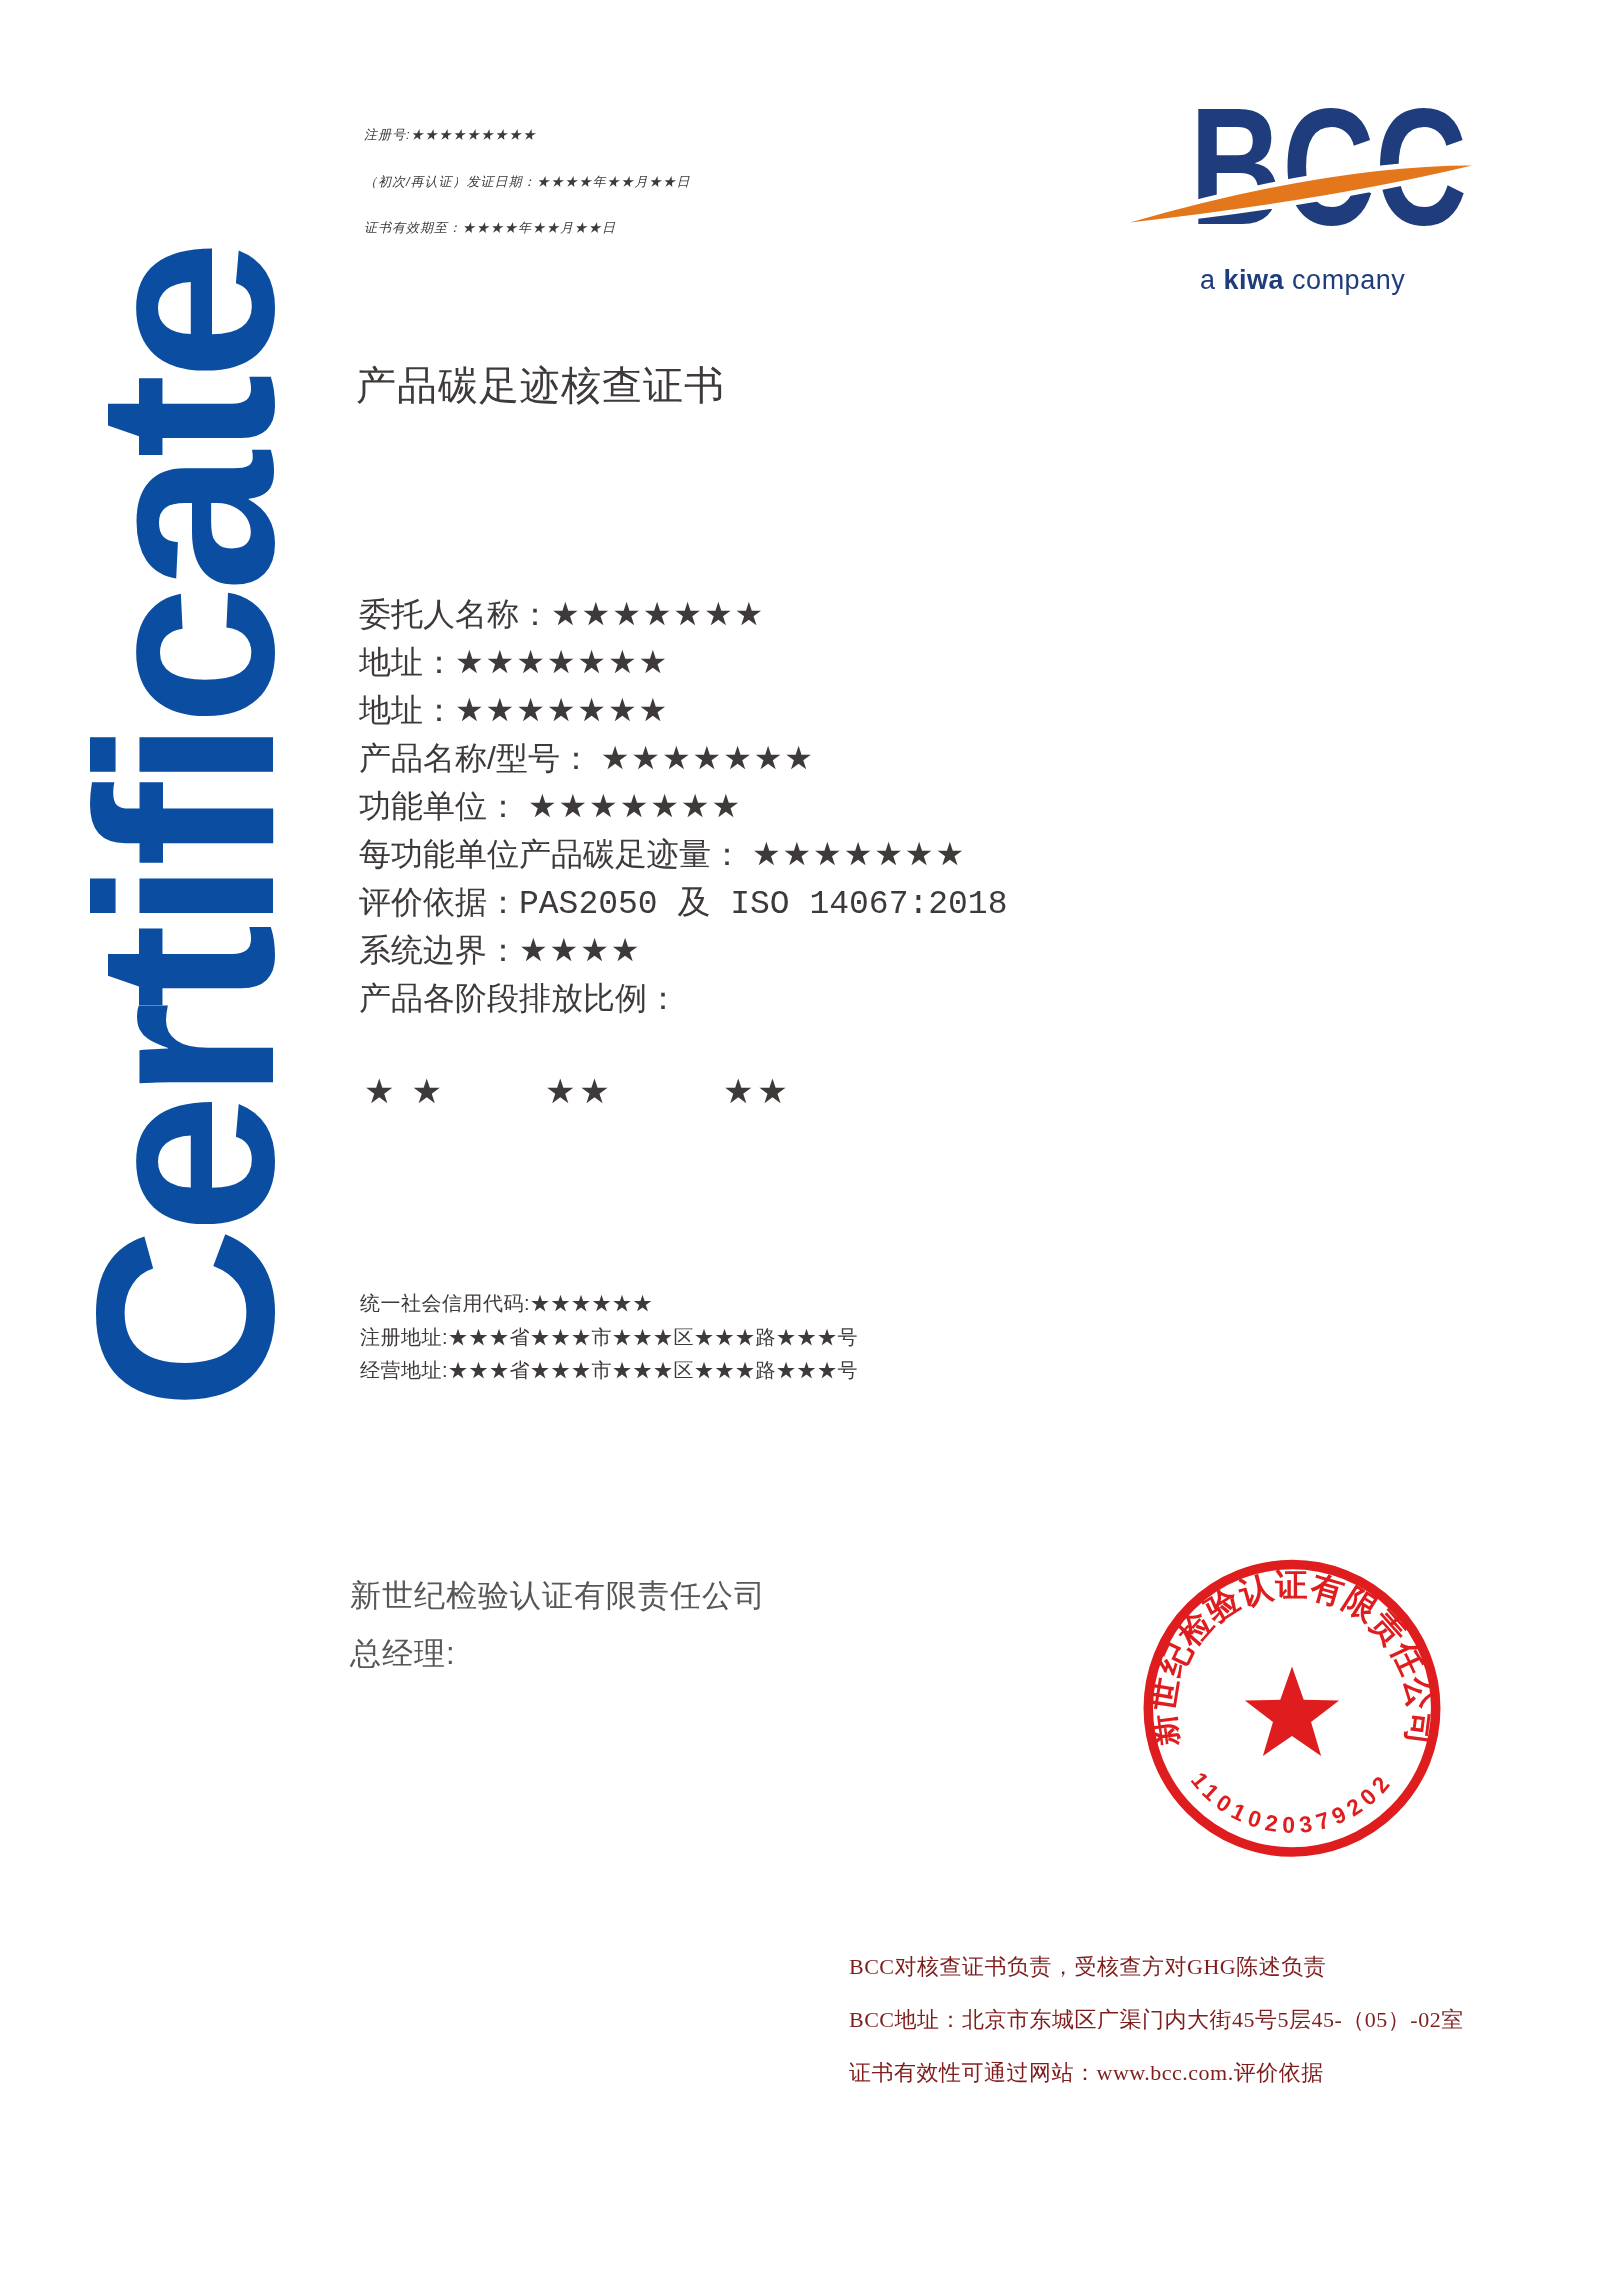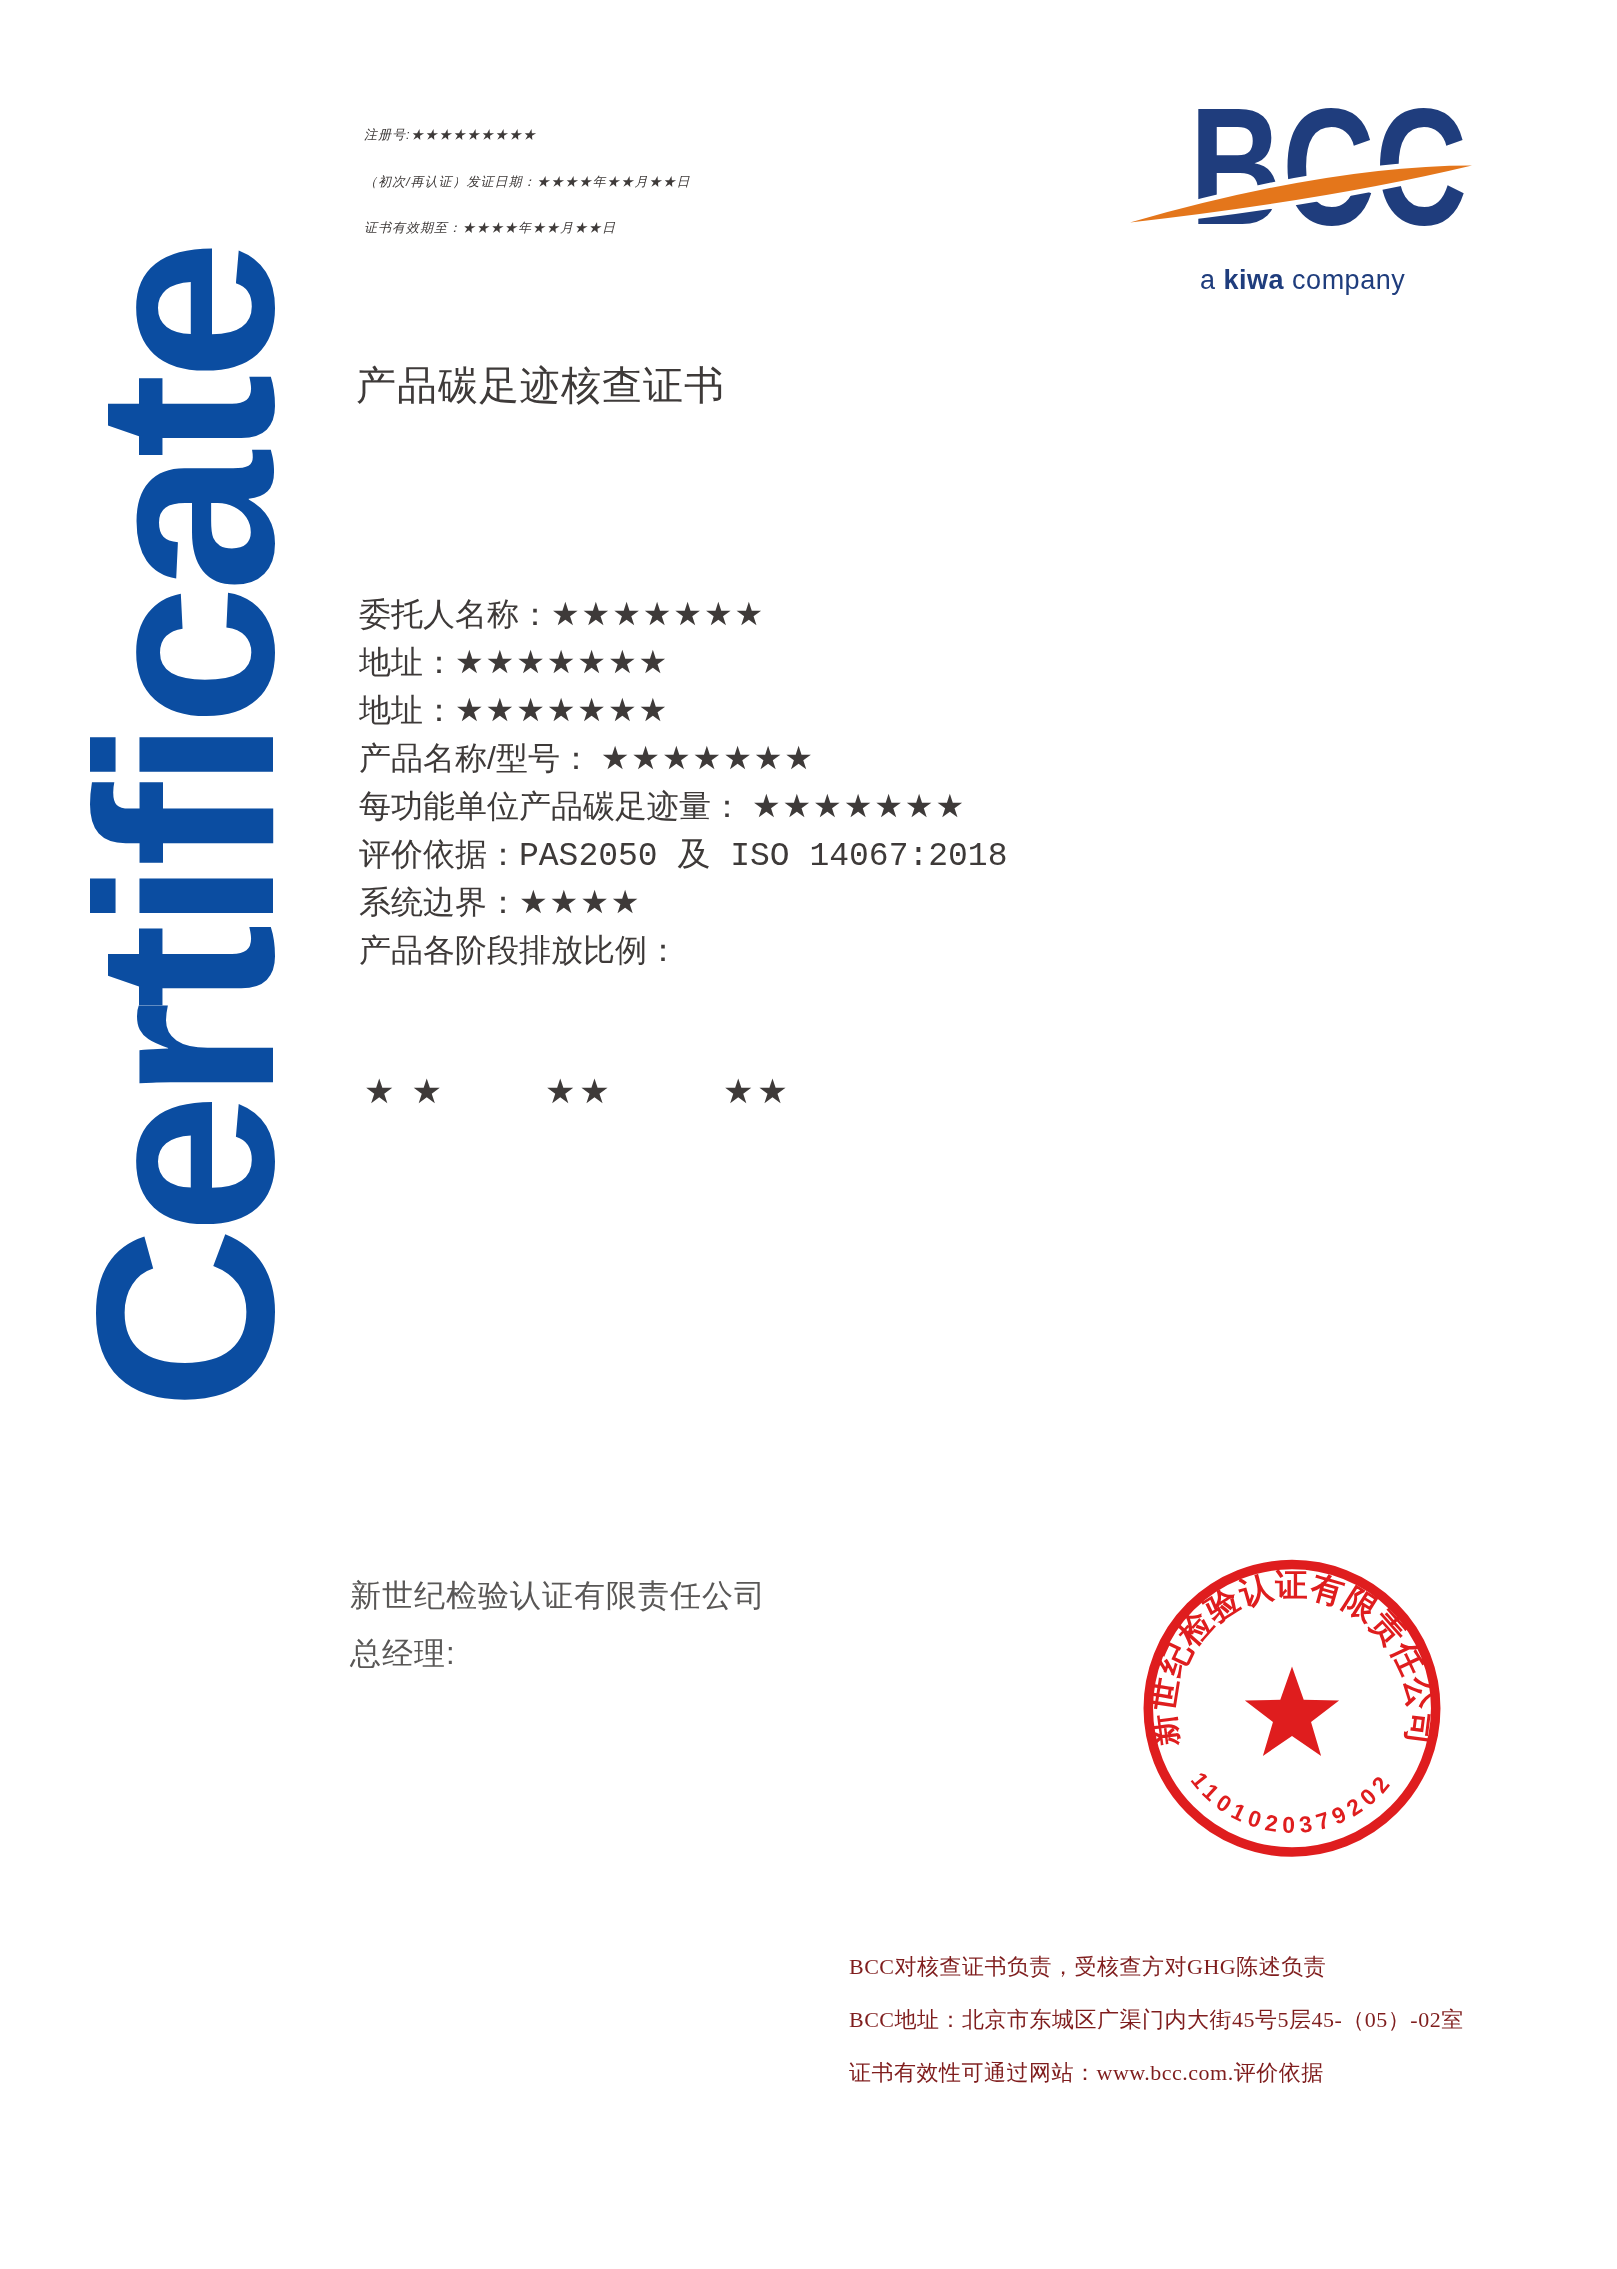--- a/index.html
+++ b/index.html
@@ -116,32 +116,38 @@
     <span>company</span>
   </div>
 
   <div class="doc-title">产品碳足迹核查证书</div>
 
   <div class="fields">
       <div class="frow"><span class="flabel">委托人名称：</span><span class="fvalue">★★★★★★★</span></div>
       <div class="frow"><span class="flabel">地址：</span><span class="fvalue">★★★★★★★</span></div>
       <div class="frow"><span class="flabel">地址：</span><span class="fvalue">★★★★★★★</span></div>
       <div class="frow"><span class="flabel">产品名称/型号：</span><span>&nbsp;</span><span class="fvalue">★★★★★★★</span></div>
+      <div class="frow"><span class="flabel">功能单位：</span><span>&nbsp;</span><span class="fvalue">★★★★★★★</span></div>
       <div class="frow"><span class="flabel">每功能单位产品碳足迹量：</span><span>&nbsp;</span><span class="fvalue">★★★★★★★</span></div>
       <div class="frow"><span class="flabel">评价依据：</span><span class="fvalue mono">PAS2050 及 ISO 14067:2018</span></div>
       <div class="frow"><span class="flabel">系统边界：</span><span class="fvalue">★★★★</span></div>
       <div class="frow"><span class="flabel">产品各阶段排放比例：</span><span class="fvalue"></span></div>
     </div>
 
   <div class="ratio-row">
       <span class="rg0">★ ★</span>
       <span class="rg1">★★</span>
       <span class="rg2">★★</span>
     </div>
 
+  <div class="registration">
+      <div class="rline">统一社会信用代码:★★★★★★</div>
+      <div class="rline">注册地址:★★★省★★★市★★★区★★★路★★★号</div>
+      <div class="rline">经营地址:★★★省★★★市★★★区★★★路★★★号</div>
+    </div>
 
   <div class="issuer">
     <div class="company">新世纪检验认证有限责任公司</div>
     <div class="gm">总经理:</div>
   </div>
 
   <div class="seal">
     <svg width="316" height="316" viewBox="0 0 332 332">
       <defs>
         <path id="seal-top-arc" d="M 45 193 A 124 124 0 1 1 287 193" fill="none"></path>

